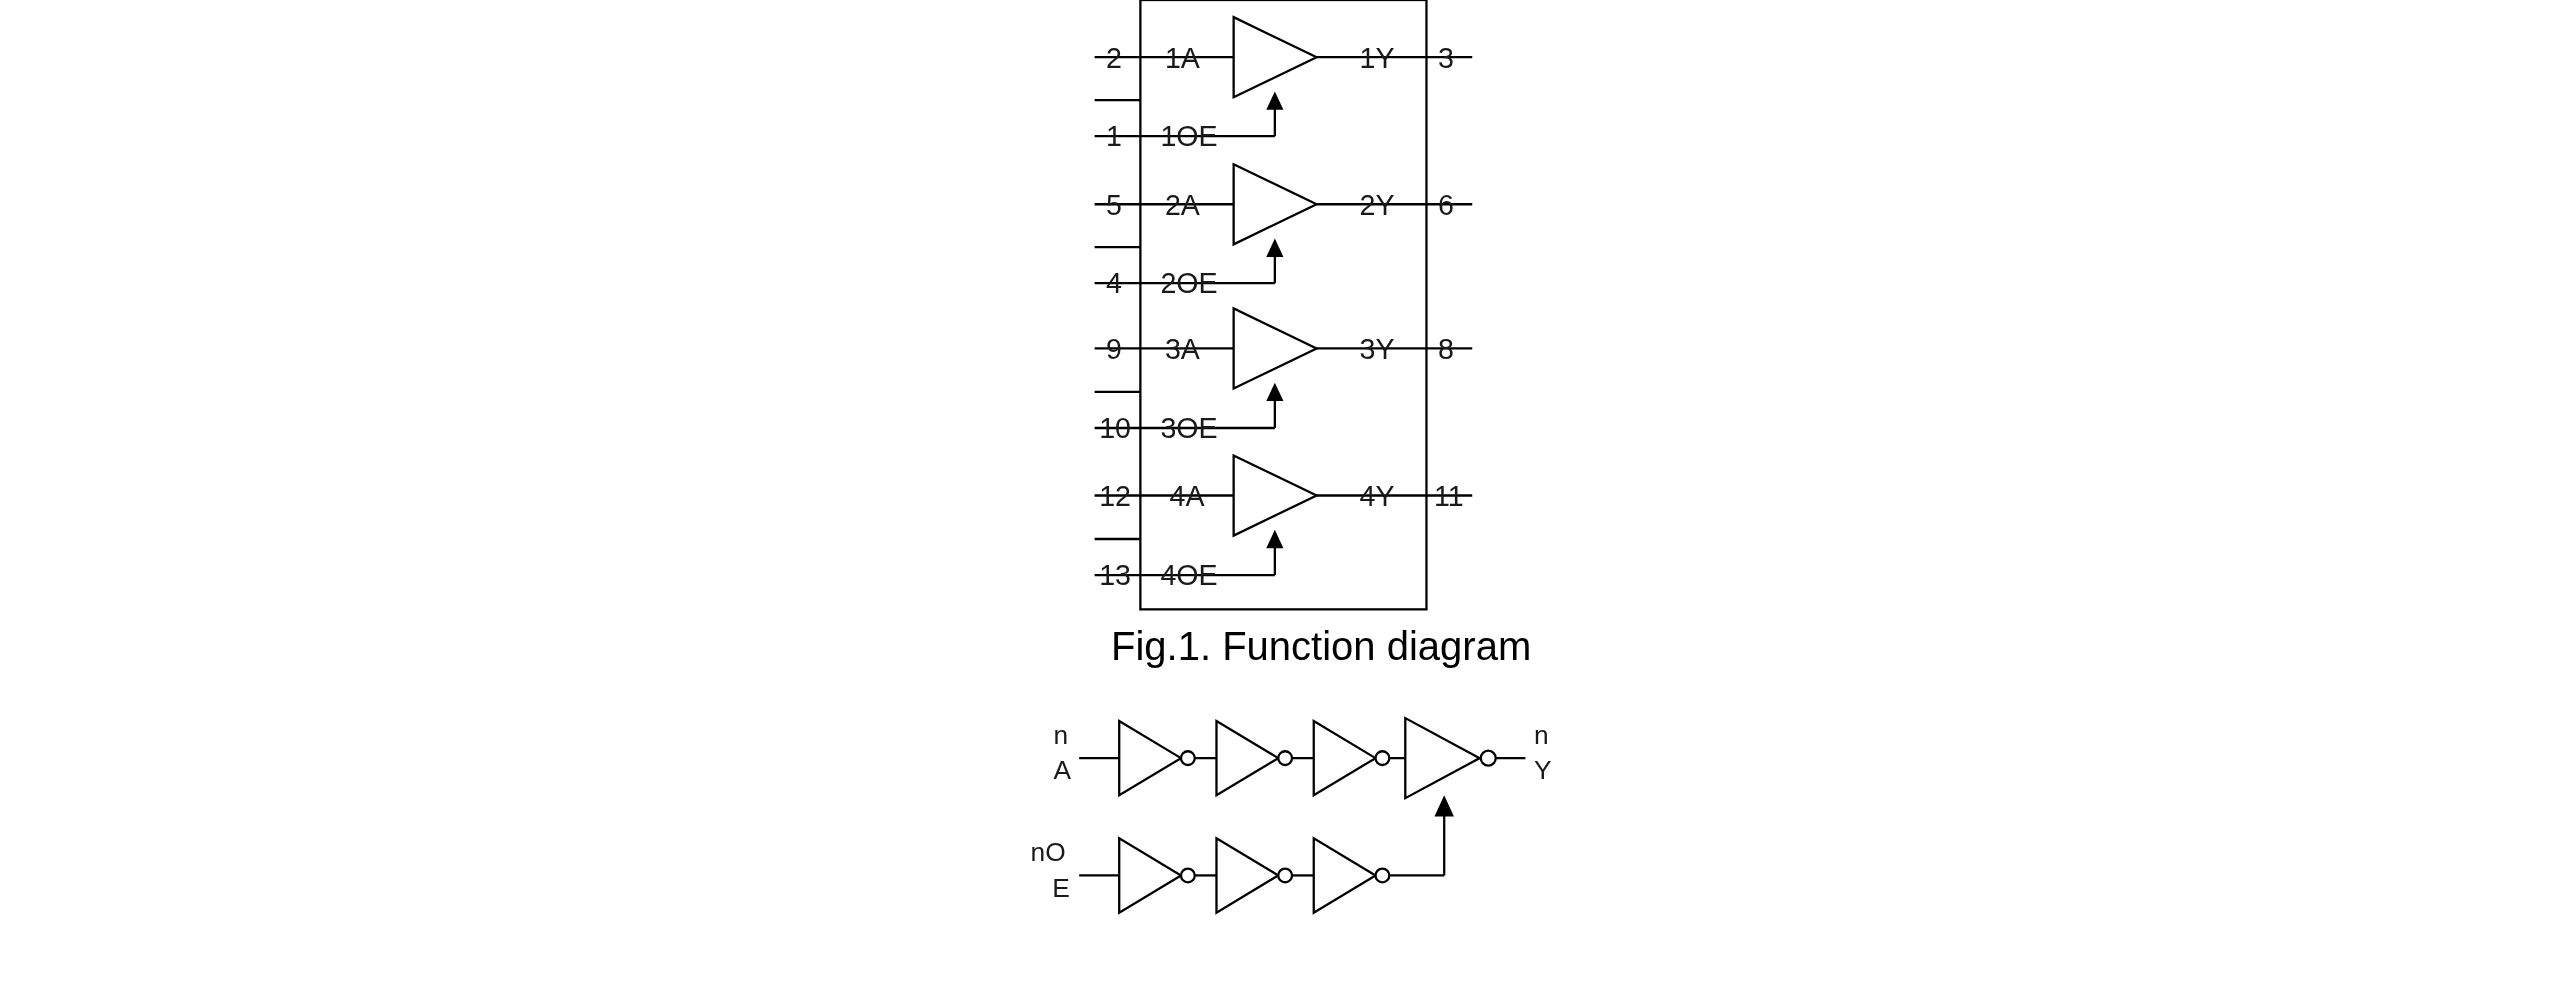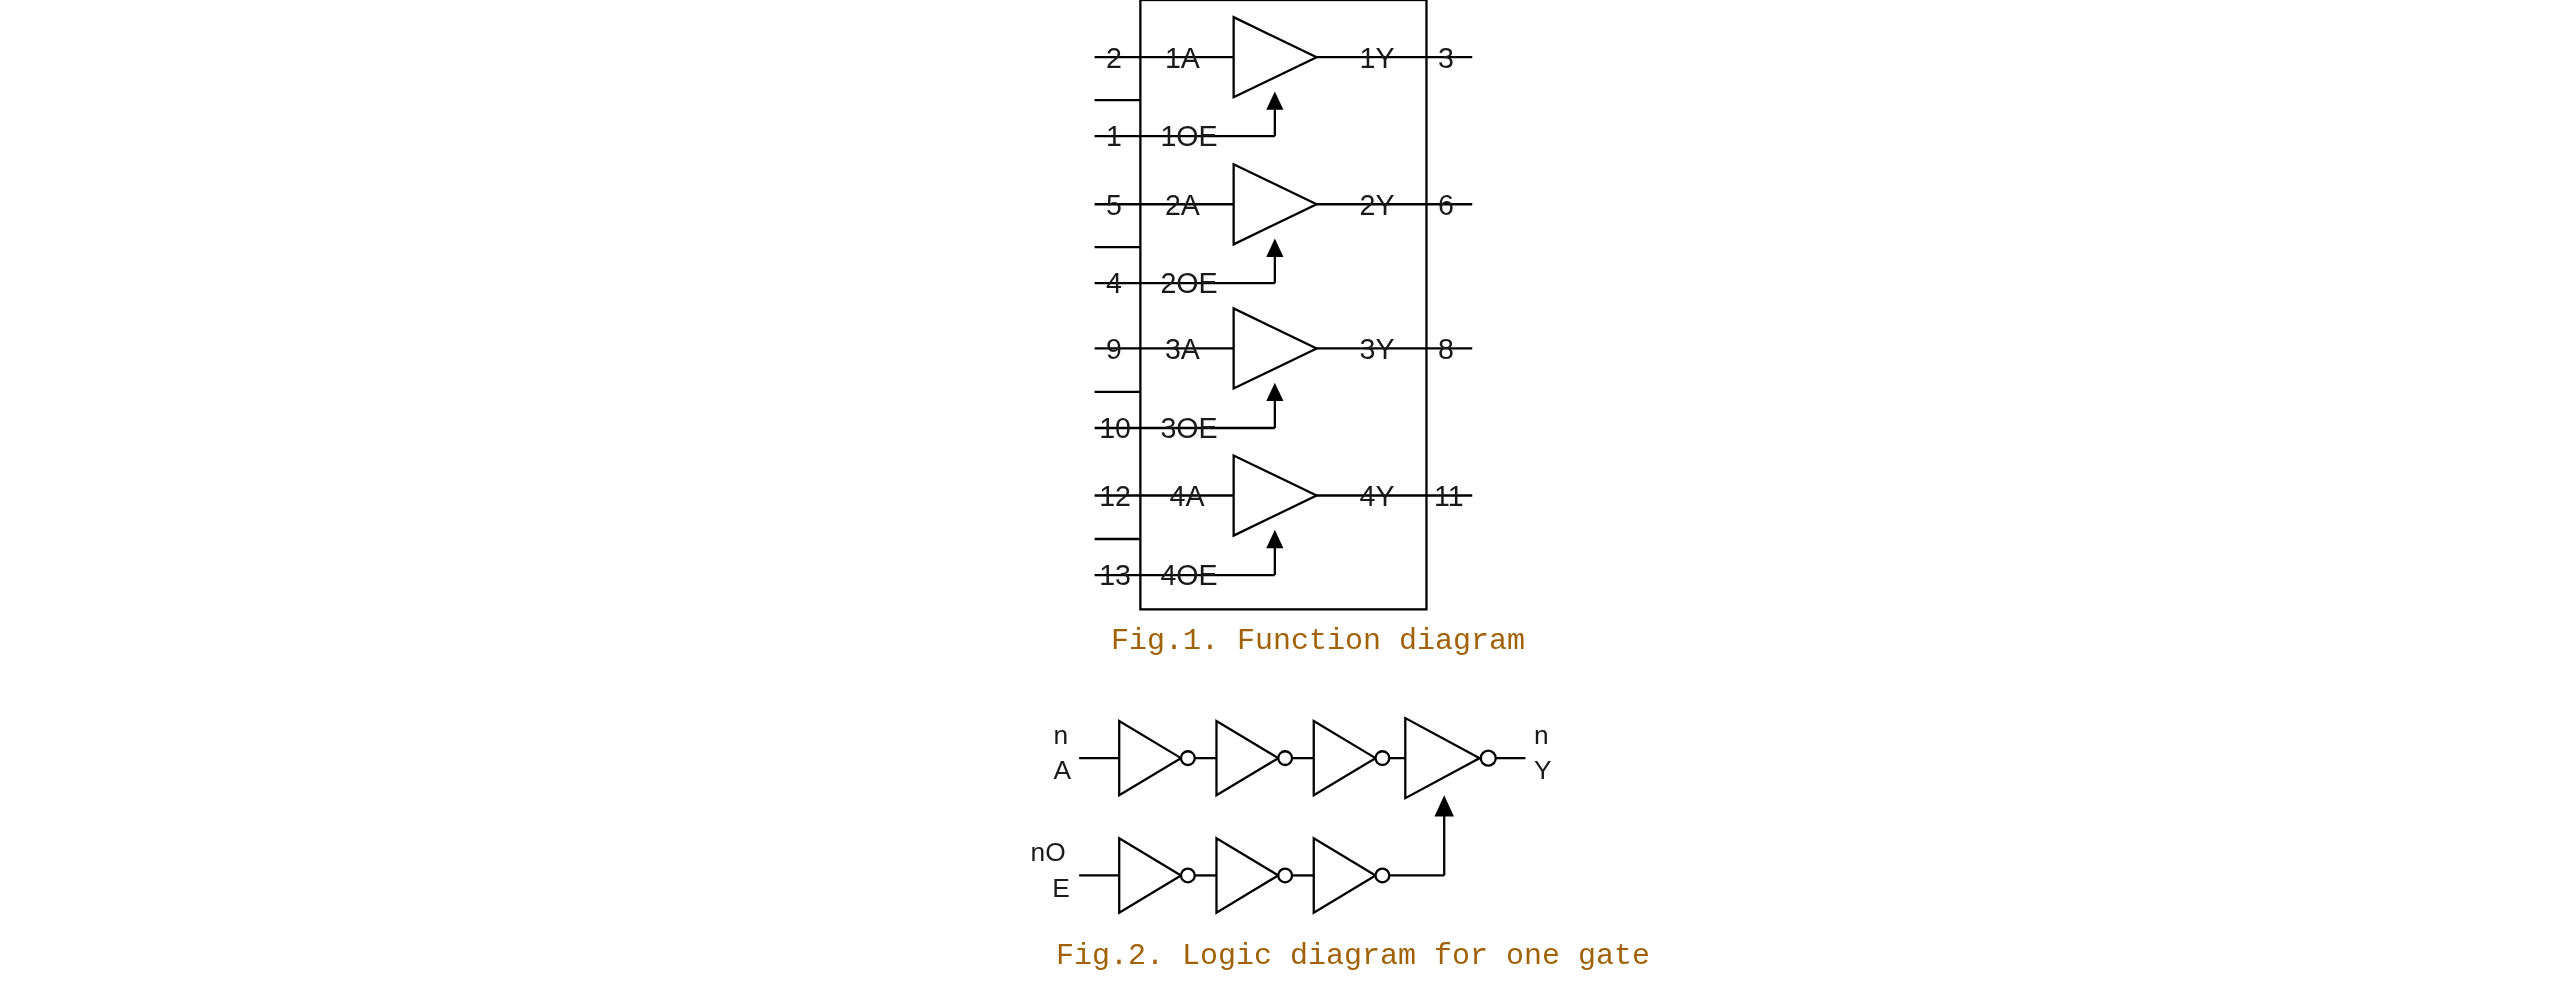--- a/index.html
+++ b/index.html
@@ -23,24 +23,24 @@
   }
   svg.diagram {
     position: absolute;
     left: 0;
     top: 0;
     width: 2576px;
     height: 987px;
   }
   .cap {
     position: absolute;
-    font-size: 30px;
-    color: #a16207;
+    font-size: 40px;
+    color: #000000;
     white-space: nowrap;
-    font-family: Liberation Mono, monospace;
+    font-family: Liberation Sans, sans-serif;
   }
   #fig1-caption {
     left: 1111px;
     top: 624px;
   }
   #fig2-caption {
     left: 1056px;
     top: 939px;
   }
   .lbl {
@@ -180,16 +180,15 @@
 
       <text class="lbl-small" x="1800" y="1505">nO</text>
       <text class="lbl-small" x="1838" y="1567">E</text>
 
       <text class="lbl-small" x="2680" y="1300">n</text>
       <text class="lbl-small" x="2680" y="1362">Y</text>
     </g>
   </svg>
 
   <div class="cap" id="fig1-caption">Fig.1. Function diagram</div>
-  <div class="cap" id="fig2-caption">Fig.2. Logic diagram for one gate</div>
 
 </div>
 
 
 </body></html>

